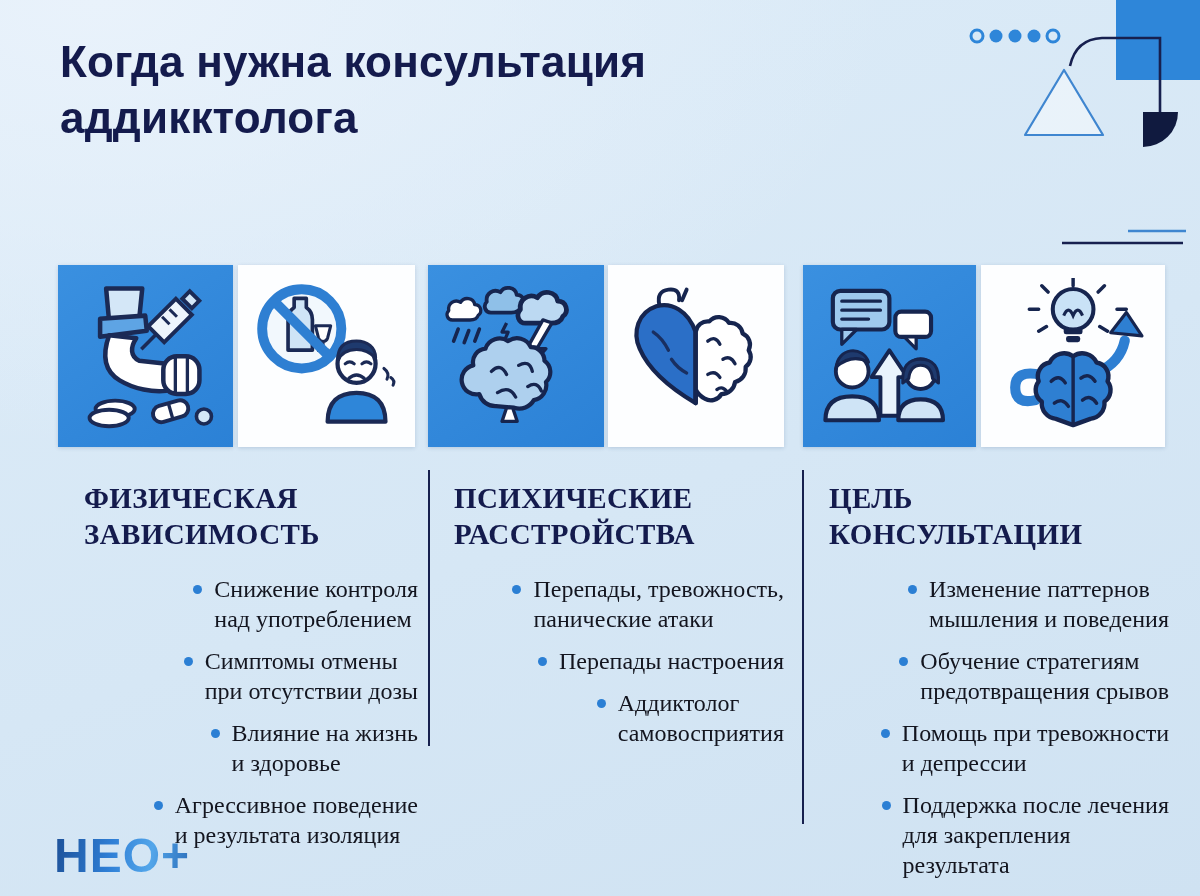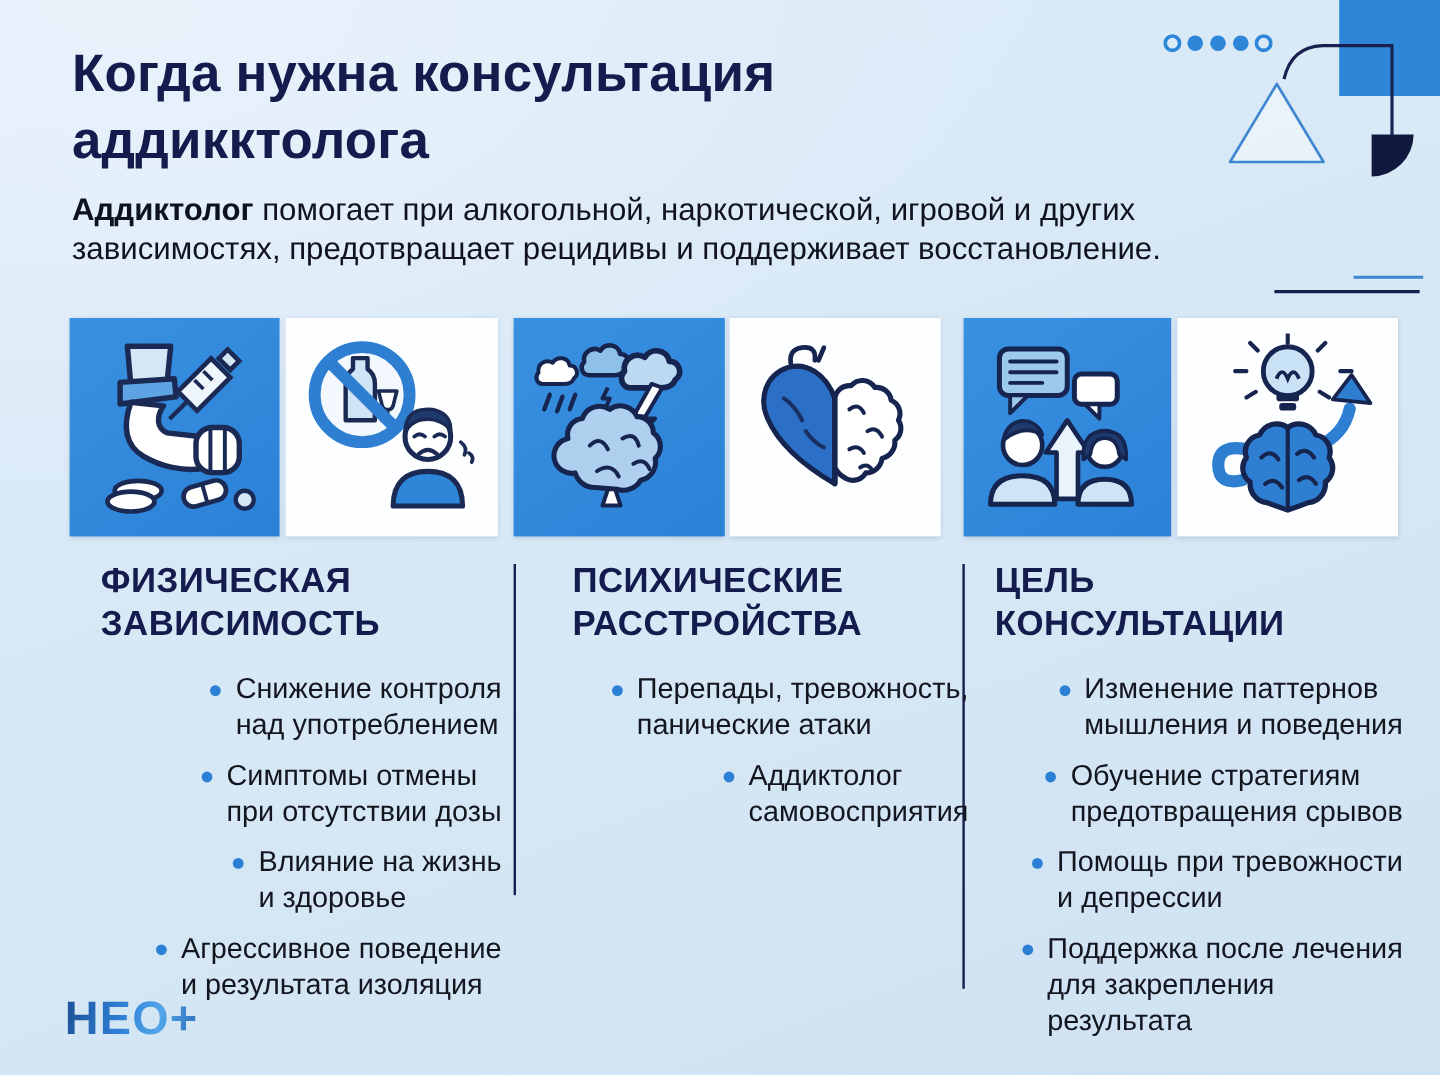--- a/index.html
+++ b/index.html
@@ -36,39 +36,39 @@
   .b2 { left:238px; width:177px; }
   .b3 { left:428px; width:176px; }
   .b4 { left:608px; width:176px; }
   .b5 { left:803px; width:173px; }
   .b6 { left:981px; width:184px; }
 
   .divider { position:absolute; top:470px; width:2px; background:#16204e; }
   .div1 { left:428px; height:276px; }
   .div2 { left:802px; height:354px; }
 
-  .col { position:absolute; top:466px; }
+  .col { position:absolute; top:480px;font-family:Liberation Serif, serif; }
   .col1 { left:84px;  width:334px; }
-  .col2 { left:454px; width:330px;margin-left:23px; }
+  .col2 { left:454px; width:330px; }
   .col3 { left:829px; width:340px; }
   .col h2 {
     font-size:29px; line-height:36px; font-weight:800; letter-spacing:.4px;
     color:#141b4d; white-space:pre-line; margin-bottom:22px;
   }
   .col ul { list-style:none; }
   .col li { display:flex; align-items:flex-start; margin-bottom:12px;justify-content:flex-end; }
   .dot {
     flex:0 0 9px; width:9px; height:9px; border-radius:50%;
     background:#2b7fd4; margin:11px 12px 0 0;
   }
   .btxt { font-size:24px; line-height:30px; color:#13151f; white-space:pre-line; }
 
   .logo {
     position:absolute; left:54px; top:828px;
-    font-size:39px; font-weight:800; letter-spacing:1px;
+    font-size:48px; font-weight:800; letter-spacing:1px;
     background:linear-gradient(100deg,#1c4f96 0%, #2f7fd6 42%, #53a6ea 70%, #2a6cb8 100%);
     -webkit-background-clip:text; background-clip:text; color:transparent;
   }
   .decor { position:absolute; left:930px; top:0; width:270px; height:260px; }
 </style>
 </head>
 <body>
 
 <div class="page">
 
@@ -82,22 +82,20 @@
     <path d="M140 66 Q146 39 172 38 L230 38 L230 113" fill="none" stroke="#17204f" stroke-width="2.6"></path>
     <path d="M134 70 L173 135 L95 135 Z" fill="rgba(255,255,255,0.45)" stroke="#3f86d0" stroke-width="2.2" stroke-linejoin="round"></path>
     <path d="M213 112 L248 112 A35 35 0 0 1 213 147 Z" fill="#101a3f"></path>
     <line x1="198" y1="231" x2="256" y2="231" stroke="#3f86d0" stroke-width="2.6"></line>
     <line x1="132" y1="243" x2="253" y2="243" stroke="#17204f" stroke-width="2.6"></line>
   </svg>
 
   <h1 class="title">Когда нужна консультация
 аддикктолога</h1>
 
-  <p class="intro"><b>Аддиктолог</b><span class="rest"> помогает при алкогольной, наркотической, игровой и других
-зависимостях, предотвращает рецидивы и поддерживает восстановление.</span></p>
 
   <div class="icon-box blue b1">
     <svg viewBox="0 0 100 100">
       <path d="M24 5 L48 5 L46 25 L26 27 Z" fill="#d4e7f7" stroke="#1b2a55" stroke-width="3" stroke-linejoin="round"></path>
       <path d="M20 25 L50 23 L51 33 L20 37 Z" fill="#5ea4e4" stroke="#1b2a55" stroke-width="3" stroke-linejoin="round"></path>
       <g transform="rotate(45 64 28)">
         <rect x="57" y="12" width="15" height="26" fill="#eef5fc" stroke="#1b2a55" stroke-width="2.6"></rect>
         <line x1="59" y1="20" x2="66" y2="20" stroke="#1b2a55" stroke-width="2"></line>
         <line x1="59" y1="27" x2="66" y2="27" stroke="#1b2a55" stroke-width="2"></line>
         <rect x="60" y="2" width="9" height="7" fill="#d4e7f7" stroke="#1b2a55" stroke-width="2.6"></rect>
@@ -227,20 +225,24 @@
     <h2>ПСИХИЧЕСКИЕ
 РАССТРОЙСТВА</h2>
     <ul>
       <li>
           <span class="dot"></span>
           <span class="btxt">Перепады, тревожность,
 панические атаки</span>
         </li>
       <li>
           <span class="dot"></span>
+          <span class="btxt">Перепады настроения</span>
+        </li>
+      <li>
+          <span class="dot"></span>
           <span class="btxt">Аддиктолог
 самовосприятия</span>
         </li>
     </ul>
   </div>
 
   <div class="col col3">
     <h2>ЦЕЛЬ
 КОНСУЛЬТАЦИИ</h2>
     <ul>

